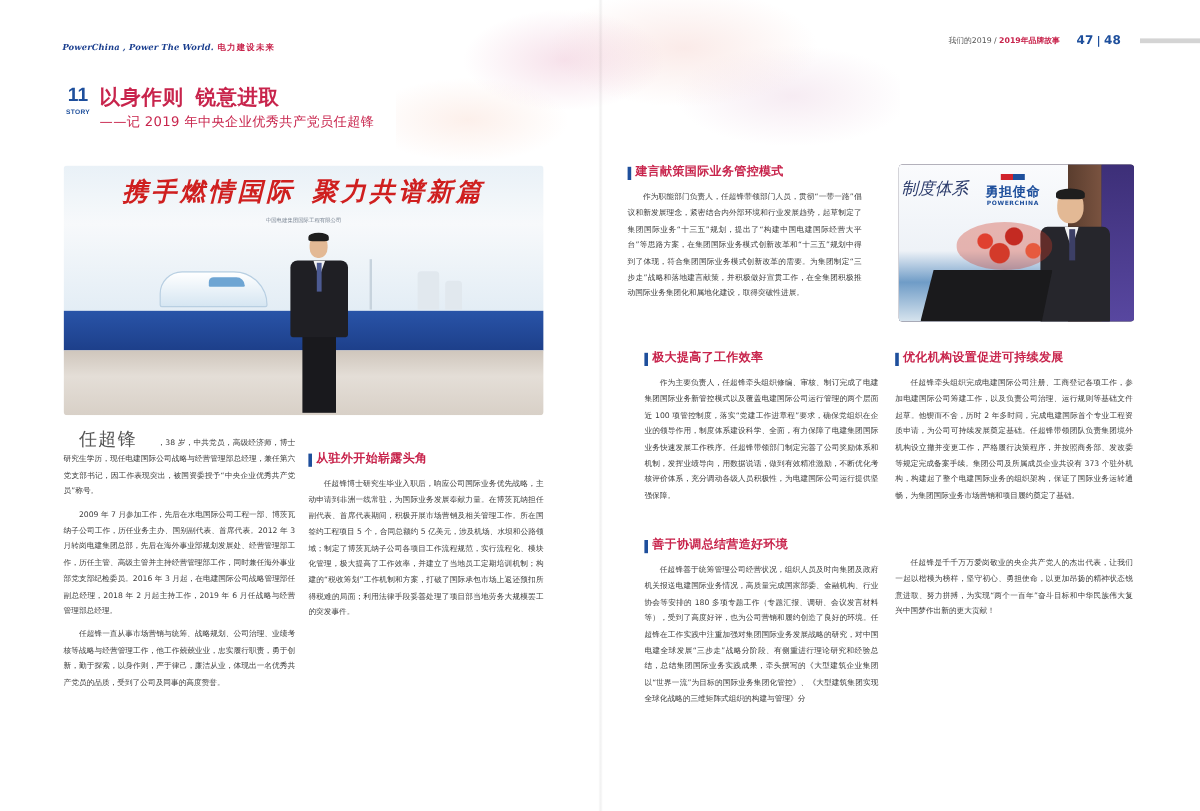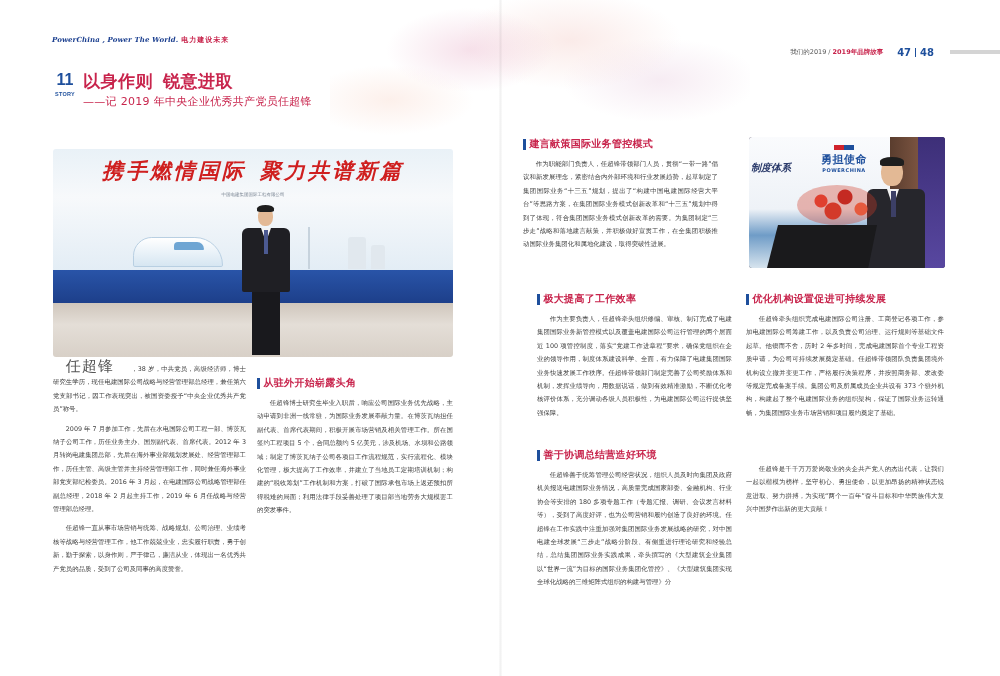--- a/index.html
+++ b/index.html
@@ -19,39 +19,39 @@
   .gutter {
     position: absolute; left: 499px; top: 0; width: 3px; height: 676px;
     background: linear-gradient(to right, rgba(0,0,0,0.02), rgba(0,0,0,0.05), rgba(0,0,0,0.02));
   }
 
   
   .brand-line { position: absolute; left: 52px; top: 35px; font-family: "DejaVu Serif", serif; font-style: italic; font-weight: bold; font-size: 7px; color: #1b3f8f; letter-spacing: 0.1px; }
   .brand-line .cn { color: #c8244c; font-style: normal; margin-left: 3px; letter-spacing: 1px; }
 
   
-  .header-right { position: absolute; right: 0; top: 45px; display: flex; align-items: center; height: 14px; text-align: center; }
+  .header-right { position: absolute; right: 0; top: 27px; display: flex; align-items: center; height: 14px; text-align: center; }
   .header-right .mag { font-size: 6.5px; color: #555; }
   .header-right .sep { font-size: 6.5px; color: #555; margin: 0 2px; }
   .header-right .issue { font-size: 6.5px; color: #c8244c; font-weight: bold; }
   .header-right .pages { font-size: 10px; color: #1e4f9c; font-weight: bold; margin-left: 14px; display: flex; align-items: center; }
   .header-right .pages .bar { display: inline-block; width: 1px; height: 9px; background: #1e4f9c; margin: 0 4px; }
   .header-right .rule { width: 50px; height: 4px; background: #d4d4d4; margin-left: 16px; }
 
   
   .story-no { position: absolute; left: 52px; top: 72px; width: 26px; text-align: center; }
   .story-no .num { font-family: "Liberation Sans", sans-serif; font-weight: bold; font-size: 16px; color: #1e4f9c; line-height: 16px; }
   .story-no .lbl { font-family: "Liberation Sans", sans-serif; font-weight: bold; font-size: 5.5px; color: #1e4f9c; letter-spacing: 0.3px; margin-top: 3px; }
   .title-main { position: absolute; left: 83px; top: 70px; font-size: 17px; font-weight: bold; color: #c8244c; letter-spacing: 0.5px; }
   .title-main .gap { display: inline-block; width: 10px; }
   .title-sub { position: absolute; left: 83px; top: 94px; font-size: 11px; color: #c8244c; letter-spacing: 0.3px; }
 
   
   .photo { position: absolute; border-radius: 3px; overflow: hidden; }
-  .photo-main { left: 53px; top: 149px; width: 400px; height: 208px; }
+  .photo-main { left: 53px; top: 138px; width: 400px; height: 208px; }
   .photo-main .backdrop { position: absolute; left: 0; top: 0; width: 100%; height: 58%; background: linear-gradient(to bottom, #e9f1f7 0%, #f7f9fb 40%, #e3edf5 100%); }
   .photo-main .slogan { position: absolute; left: 0; width: 100%; top: 8px; text-align: center; font-family: "DejaVu Serif", serif; font-weight: bold; font-style: italic; font-size: 21px; color: #cf1f1f; letter-spacing: 3px; }
   .photo-main .slogan .gap { display: inline-block; width: 14px; }
   .photo-main .org { position: absolute; left: 0; width: 100%; top: 43px; text-align: center; font-size: 4.5px; color: #7a8593; }
   .photo-main .train { position: absolute; left: 80px; top: 88px; width: 90px; height: 30px; border-radius: 40px 60px 4px 4px; background: linear-gradient(to bottom, #ffffff, #d6e6f2); border: 1px solid #b8cfe2; }
   .photo-main .train:after { content: ""; position: absolute; left: 40px; top: 4px; width: 30px; height: 8px; background: #6ea5d3; border-radius: 8px 14px 2px 2px; }
   .photo-main .turbine { position: absolute; left: 255px; top: 78px; width: 2px; height: 42px; background: #c7d3dd; }
   .photo-main .tower1 { position: absolute; left: 295px; top: 88px; width: 18px; height: 32px; background: #e1e8ee; border-radius: 3px 3px 0 0; }
   .photo-main .tower2 { position: absolute; left: 318px; top: 96px; width: 14px; height: 24px; background: #e1e8ee; border-radius: 3px 3px 0 0; }
   .photo-main .band { position: absolute; left: 0; width: 100%; top: 58%; height: 16%; background: linear-gradient(to bottom, #2954a8, #1d3f8a); }
@@ -66,21 +66,21 @@
   .p1 { left: 189px; top: 58px; width: 48px; height: 150px; }
   .p1 .head { left: 16px; top: 0; width: 15px; height: 19px; }
   .p1 .hair { left: 15px; top: -2px; width: 17px; height: 7px; }
   .p1 .body { left: 0; top: 21px; width: 48px; height: 64px; }
   .p1 .shirt { left: 19px; top: 21px; width: 10px; height: 14px; clip-path: polygon(0 0,100% 0,50% 100%); }
   .p1 .tie { left: 22px; top: 23px; width: 4px; height: 24px; }
   .p1 .legs { left: 10px; top: 84px; width: 28px; height: 64px; }
 
   .photo-side { left: 749px; top: 137px; width: 196px; height: 131px; background: #2b2540; }
   .photo-side .board { position: absolute; left: 0; top: 0; width: 72%; height: 100%; background: linear-gradient(to bottom, #fafbfd 0%, #eef2f7 55%, #6f9cc7 75%, #d7e4ee 100%); }
-  .photo-side .board-text { position: absolute; left: 2px; top: 24px; font-family: "DejaVu Serif", serif; font-style: italic; font-size: 10px; color: #2b3b6b; font-weight: bold; }
+  .photo-side .board-text { position: absolute; left: 2px; top: 12px; font-family: "DejaVu Serif", serif; font-style: italic; font-size: 14px; color: #2b3b6b; }
   .photo-side .logo { position: absolute; left: 72px; top: 8px; text-align: center; color: #1e4f9c; }
   .photo-side .logo .cn { font-size: 11px; font-weight: bold; letter-spacing: 0.5px; }
   .photo-side .logo .en { font-size: 5px; font-weight: bold; letter-spacing: 0.5px; }
   .photo-side .logo .mark { width: 20px; height: 5px; margin: 0 auto 2px; background: linear-gradient(to right, #d0232c 50%, #1e4f9c 50%); }
   .photo-side .wood { position: absolute; left: 72%; top: 0; width: 14%; height: 100%; background: linear-gradient(to right, #5a3d2e, #7a5340); }
   .photo-side .purple { position: absolute; right: 0; top: 0; width: 14%; height: 100%; background: linear-gradient(to bottom, #3d2f78, #5847a0); }
   .photo-side .flowers { position: absolute; left: 48px; top: 48px; width: 80px; height: 40px; border-radius: 50%; background: radial-gradient(circle at 30% 40%, #e0402f 0 6px, transparent 7px), radial-gradient(circle at 60% 30%, #c42a22 0 7px, transparent 8px), radial-gradient(circle at 80% 60%, #e65a3e 0 6px, transparent 7px), radial-gradient(circle at 45% 65%, #d33a2a 0 8px, transparent 9px), rgba(210,60,40,0.35); }
   .photo-side .podium { position: absolute; left: 18px; top: 88px; width: 110px; height: 43px; background: #1a1a1c; clip-path: polygon(10% 0, 100% 0, 92% 100%, 0 100%); }
   .p2 { left: 118px; top: 22px; width: 58px; height: 110px; }
   .p2 .head { left: 14px; top: 0; width: 22px; height: 27px; }

